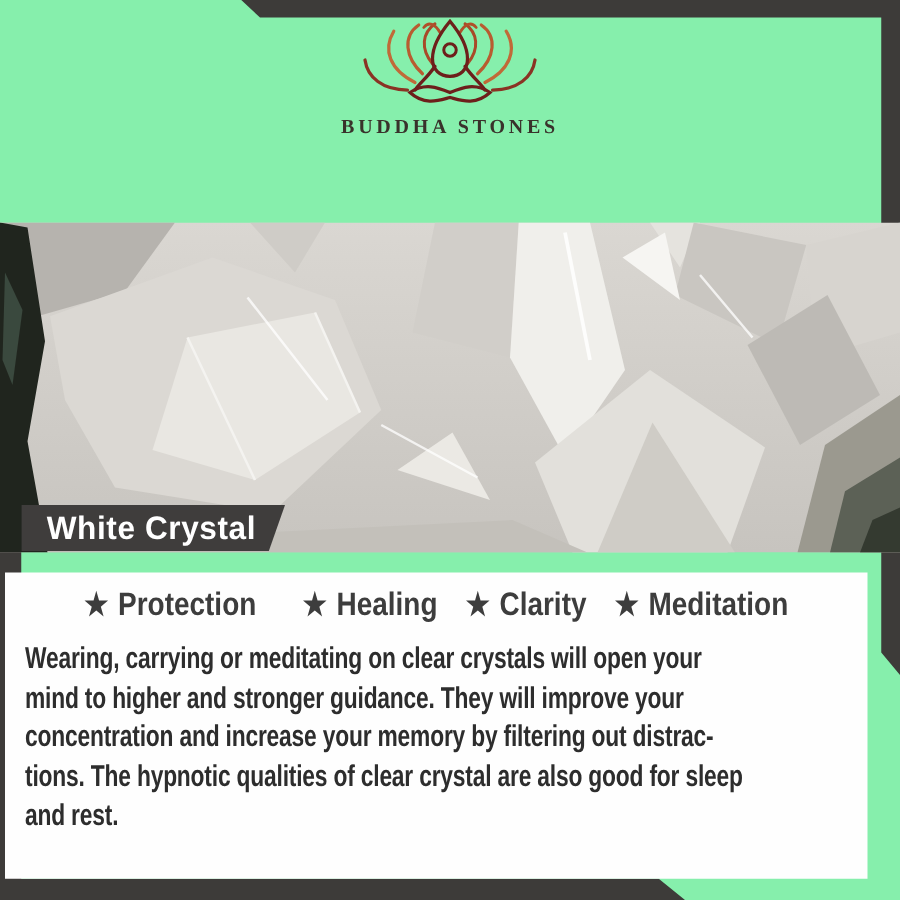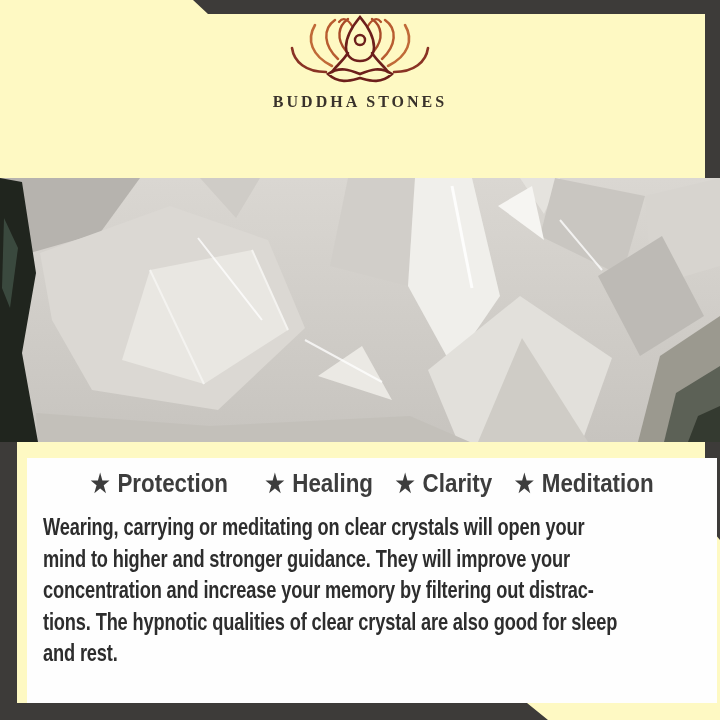--- a/index.html
+++ b/index.html
@@ -1,18 +1,18 @@
 <!DOCTYPE html>
 <html><head>
 <meta charset="utf-8">
 <style>
   html,body{margin:0;padding:0;background:#888;}
   #canvas{
     position:relative;width:720px;height:720px;overflow:hidden;
-    background:#fef9c3;font-family:"Liberation Sans",sans-serif;
+    background:#86efac;font-family:"Liberation Sans",sans-serif;
   }
   .frame-svg{position:absolute;left:0;top:0;width:720px;height:720px;pointer-events:none;}
   .logo-svg{position:absolute;left:288px;top:14px;width:144px;height:78px;}
   .brand{
     position:absolute;left:0;top:93px;width:720px;text-align:center;
     font-family:"Liberation Serif",serif;font-size:16px;letter-spacing:3px;
     color:#39322b;font-weight:600;
   }
   .title-box{
     position:absolute;left:148px;top:126px;width:423px;height:46px;
@@ -26,21 +26,21 @@
   .photo-label{
     position:absolute;left:17px;top:404px;width:211px;height:37px;background:#3f3d3c;
     clip-path:polygon(0 0,100% 0,calc(100% - 13px) 100%,0 100%);
     display:flex;align-items:center;
   }
   .photo-label span{
     color:#ffffff;font-size:26px;font-weight:bold;padding-left:21px;
     letter-spacing:0.5px;transform:scaleX(0.97);transform-origin:left center;white-space:nowrap;
   }
   .card{
-    position:absolute;left:27px;top:458px;width:690px;height:245px;background:#fefefe;
+    position:absolute;left:4px;top:458px;width:690px;height:245px;background:#fefefe;
     overflow:hidden;
   }
   .features{
     position:absolute;left:0;top:10px;width:100%;text-align:center;white-space:nowrap;
     font-weight:bold;font-size:26px;color:#3d3d3d;transform:scaleX(0.86);
   }
   .feature{display:inline-block;}
   .feature + .feature{margin-left:19px;}
   .feature:nth-child(2){margin-left:36px;}
   .star{margin-right:9px;font-size:25px;}
@@ -114,20 +114,23 @@
       <polygon points="698,238 720,228 720,264 688,264" fill="#343a30"></polygon>
       <polygon points="36,235 210,248 410,238 470,264 38,264" fill="#c3c0ba"></polygon>
       <polygon points="498,28 532,8 544,62" fill="#f6f5f2"></polygon>
       <polygon points="318,198 362,168 392,222" fill="#ebe9e4"></polygon>
       <path d="M198,60 L262,142 M560,42 L602,92 M305,162 L382,204" stroke="#ffffff" stroke-width="2" opacity="0.75" fill="none"></path>
       <polygon points="0,0 22,4 36,95 22,175 38,264 0,264" fill="#20251e"></polygon>
       <polygon points="4,40 18,70 10,130 2,110" fill="#46584c" opacity="0.7"></polygon>
     </g>
   </svg>
 
+  <div class="photo-label">
+    <span>White Crystal</span>
+  </div>
 
   <div class="card">
 
     <div class="features">
       <span class="feature"><span class="star">★</span><span>Protection</span></span>
       <span class="feature"><span class="star">★</span><span>Healing</span></span>
       <span class="feature"><span class="star">★</span><span>Clarity</span></span>
       <span class="feature"><span class="star">★</span><span>Meditation</span></span>
     </div>
 

